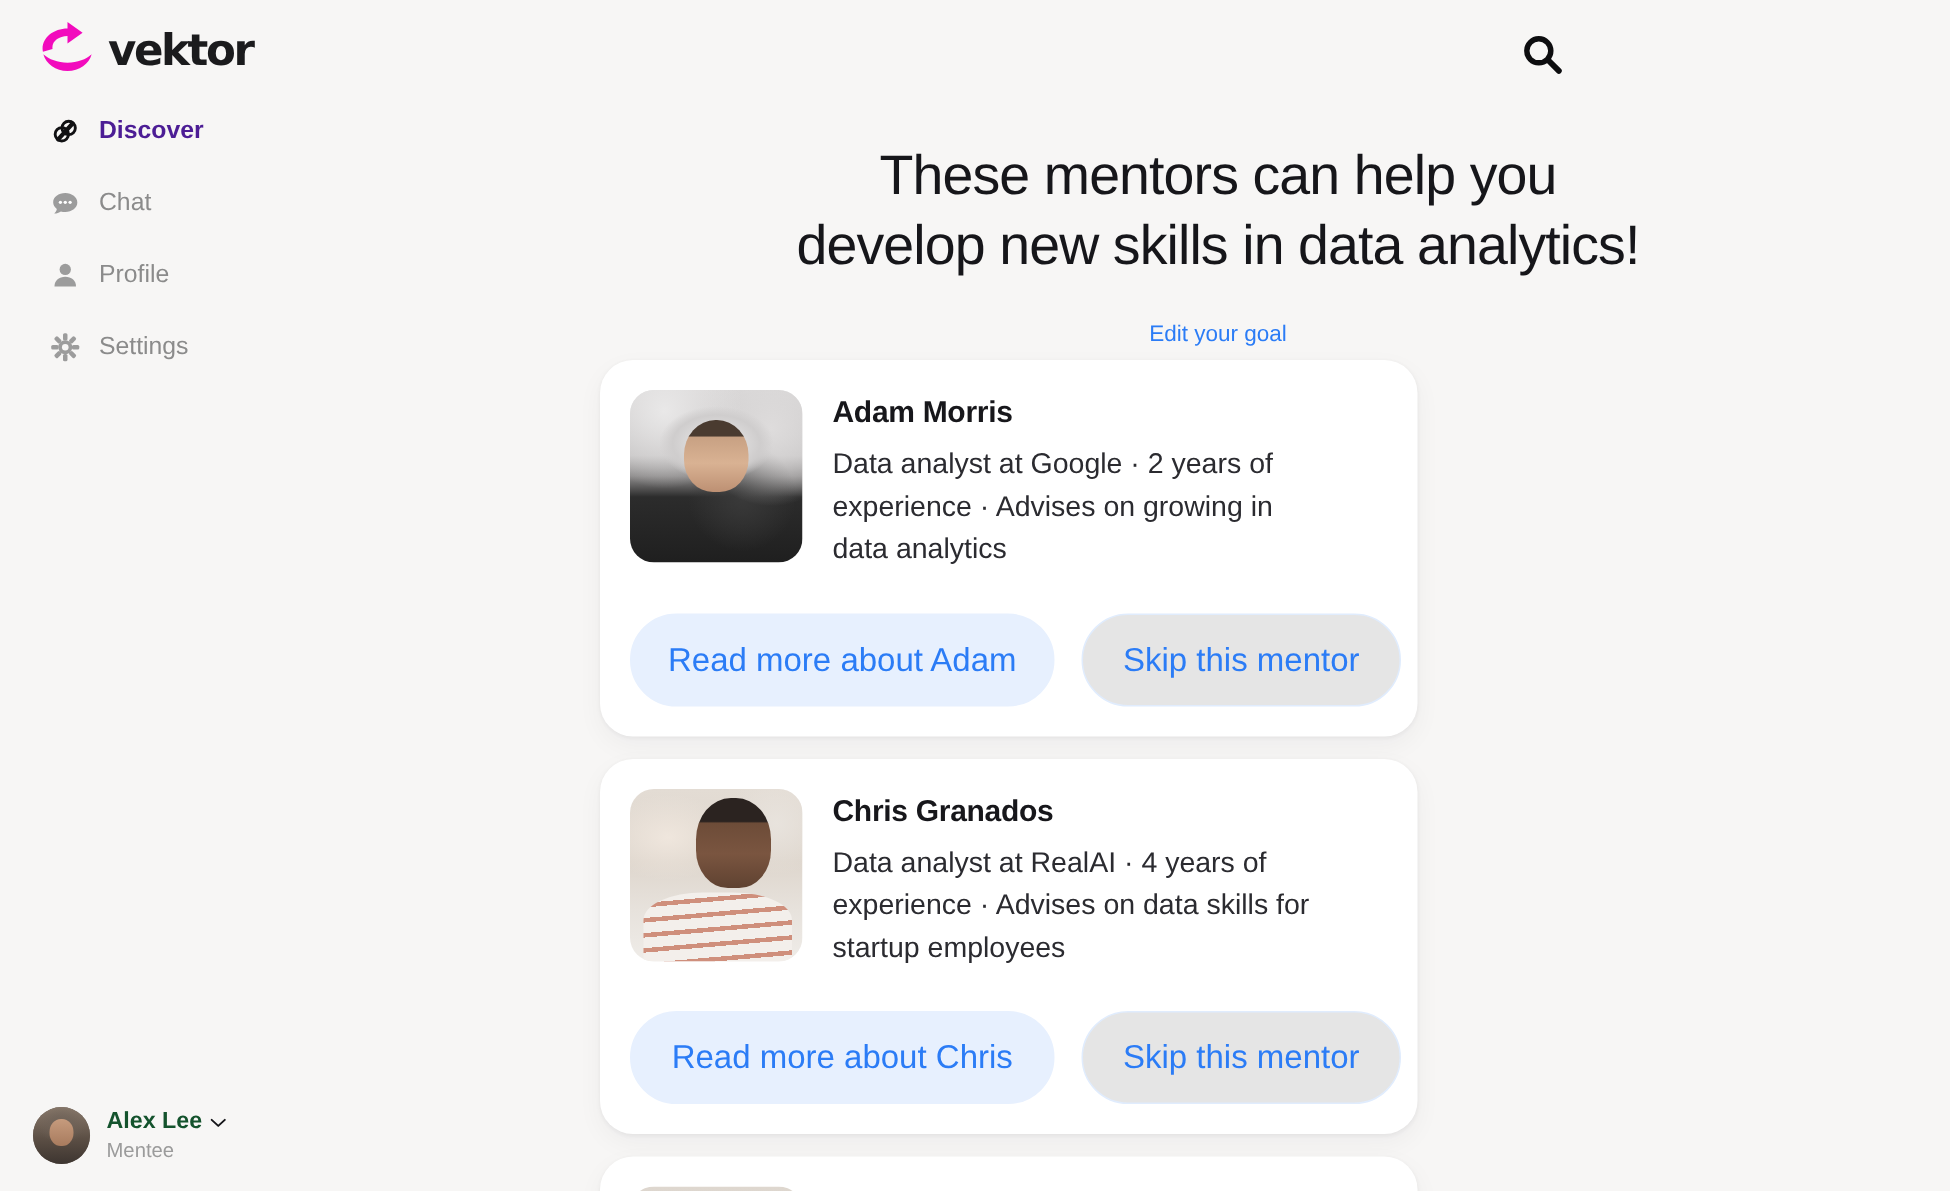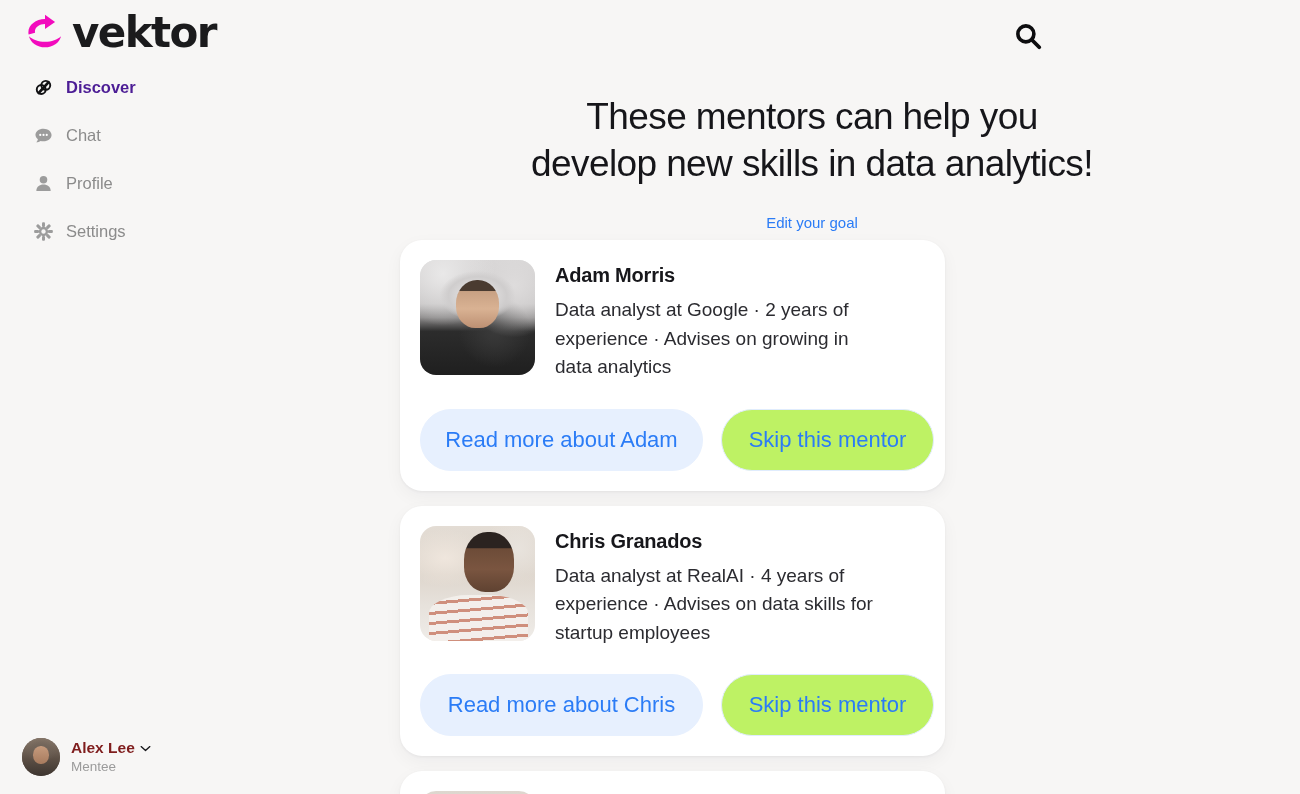--- a/index.html
+++ b/index.html
@@ -28,21 +28,21 @@
   .brand {
     position: absolute;
     left: 24px;
     top: 12px;
     display: flex;
     align-items: center;
     gap: 6px;
   }
   .brand-mark { width: 42px; height: 42px; display:block; }
   .brand-text {
-    font-size: 42px;
+    font-size: 29px;
     font-weight: 800;
     letter-spacing: -1.6px;
     color: #1b1b1d;
     line-height: 1;
     font-family: "DejaVu Sans", sans-serif;
   }
 
   .nav { position: absolute; left: 0; top: 70px; width: 300px; }
   .nav-item {
     display: flex;
@@ -84,21 +84,21 @@
     border-radius: 50%;
     overflow: hidden;
     flex: 0 0 38px;
     position: relative;
     background: #6b5f56;
   }
   .user-meta { display: flex; flex-direction: column; line-height: 1.15; }
   .user-name {
     font-size: 15.5px;
     font-weight: 700;
-    color: #7f1d1d;
+    color: #14532d;
     display: inline-flex;
     align-items: center;
     gap: 5px;
   }
   .user-role {
     font-size: 13.5px;
     color: #9b9b9b;
     font-weight: 400;
     margin-top: 2px;
   }
@@ -200,21 +200,21 @@
     box-sizing: border-box;
     padding: 0 22px;
     color: #2b7cf6;
   }
   .btn-primary {
     background: #e7f0fe;
     border: 1px solid #e7f0fe;
     flex: 0 0 283px;
   }
   .btn-secondary {
-    background: #bef264;
+    background: #e5e5e5;
     border: 1px solid #e0ecfd;
     flex: 0 0 213px;
   }
 
   
   .photo { position: absolute; inset: 0; }
   .ph-adam {
     background:
       radial-gradient(ellipse 46% 30% at 50% 31%, #efeeee 0%, #cfcdcd 55%, rgba(180,178,178,0) 72%),
       radial-gradient(circle at 20% 12%, #e9e8e8 0%, rgba(233,232,232,0) 38%),

